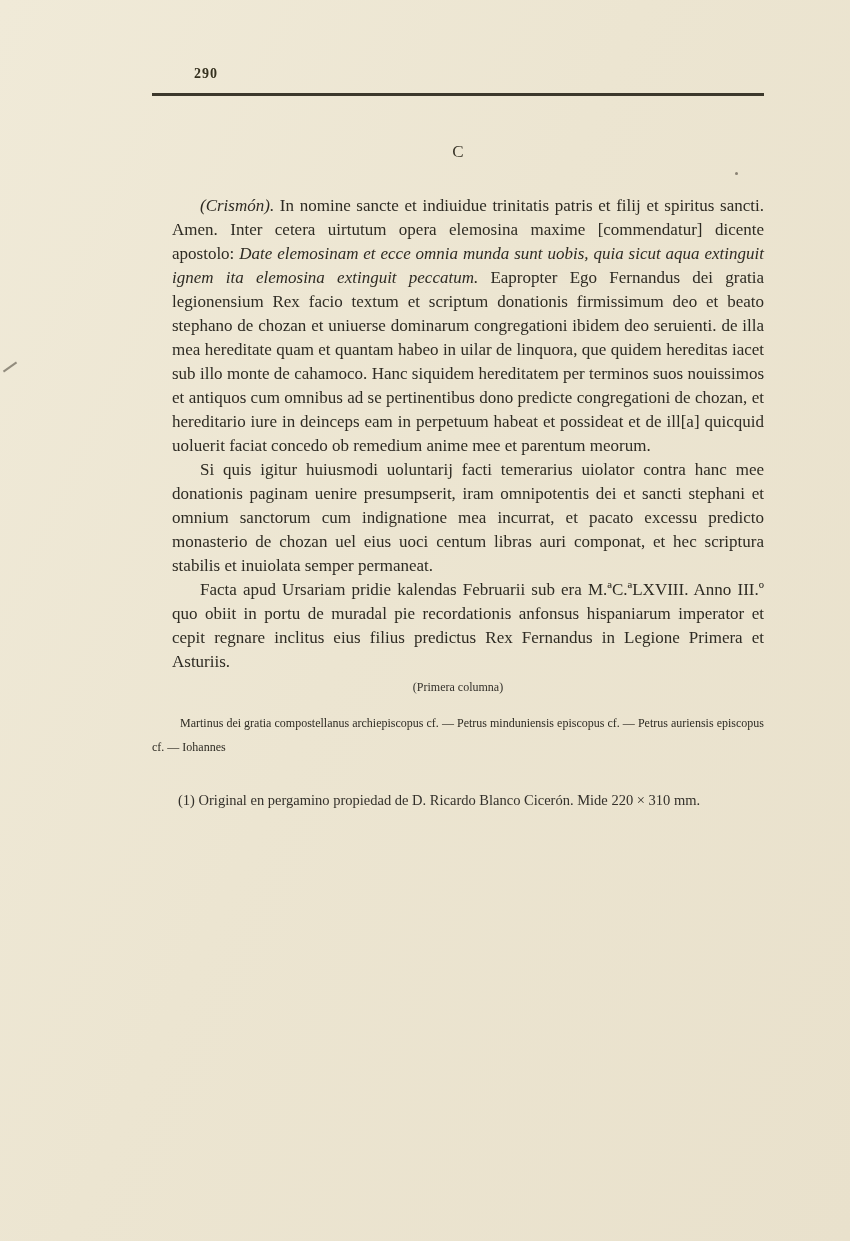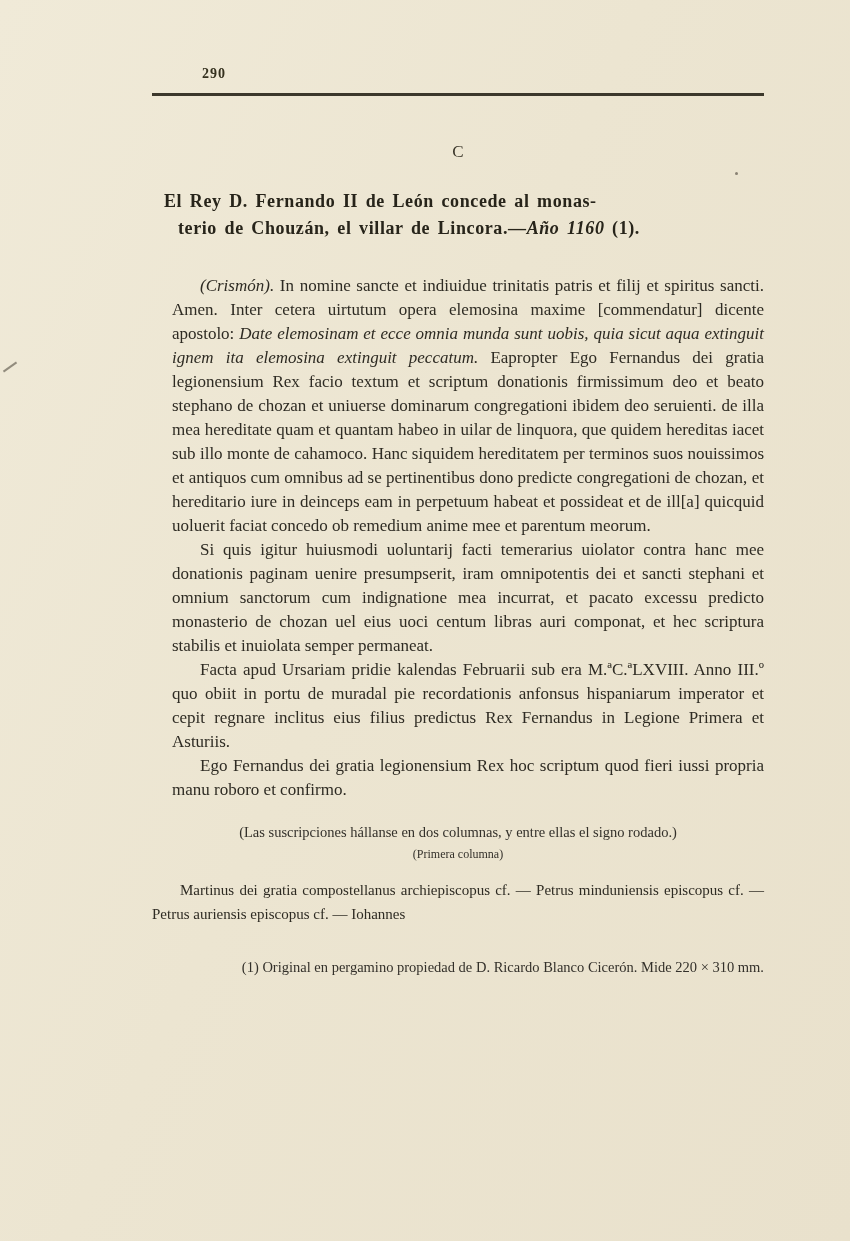--- a/index.html
+++ b/index.html
@@ -27,21 +27,21 @@
     top: 66px;
     width: 612px;
   }
   
   .header {
     position: relative;
     height: 22px;
   }
   .page-number {
     position: absolute;
-    left: 50px;
+    left: 42px;
     top: 0;
     font-size: 14px;
     font-weight: bold;
     letter-spacing: 1px;
     color: #35311f;
   }
   .journal-title {
     text-align: center;
     font-size: 13px;
     font-weight: bold;
@@ -98,31 +98,31 @@
     color: #33302a;
   }
   .column-label {
     margin-top: 6px;
     font-size: 12px;
     text-align: center;
     color: #33302a;
   }
   .first-column-par {
     margin-top: 16px;
-    font-size: 15px;
+    font-size: 12px;
     line-height: 24px;
     text-align: justify;
     text-indent: 28px;
   }
   
   .footnote {
     margin-top: 30px;
     font-size: 14.5px;
     line-height: 22px;
-    text-align: right;
+    text-align: left;
     text-indent: 26px;
     color: #33302a;
   }
   
   .artifact-slash {
     position: absolute;
     left: 2px;
     top: 366px;
     width: 16px;
     height: 2px;
@@ -149,33 +149,27 @@
 
   <div class="content">
 
     <div class="header">
       <span class="page-number">290</span>
     </div>
     <hr class="header-rule">
 
     <div class="section-letter">C</div>
 
-    <h2 class="doc-heading" style="margin:26px 0 0 0;">
-      <span class="h-line1">El Rey D. Fernando II de León concede al monas-</span>
-      <span class="h-line2"><span>terio de Chouzán, el villar de Lincora.—</span><i>Año 1160</i><span> (1).</span></span>
-    </h2>
 
     <div class="body-text">
       <p><i>(Crismón).</i><span>  In nomine sancte et indiuidue trinitatis patris et filij et spiritus sancti. Amen. Inter cetera uirtutum opera elemosina maxime [commendatur] dicente apostolo: </span><i>Date elemosinam et ecce omnia munda sunt uobis, quia sicut aqua extinguit ignem ita elemosina extinguit peccatum.</i><span> Eapropter Ego Fernandus dei gratia legionensium Rex facio textum et scriptum donationis firmissimum deo et beato stephano de chozan et uniuerse dominarum congregationi ibidem deo seruienti. de illa mea hereditate quam et quantam habeo in uilar de linquora, que quidem hereditas iacet sub illo monte de cahamoco. Hanc siquidem hereditatem per terminos suos nouissimos et antiquos cum omnibus ad se pertinentibus dono predicte congregationi de chozan, et hereditario iure in deinceps eam in perpetuum habeat et possideat et de ill[a] quicquid uoluerit faciat concedo ob remedium anime mee et parentum meorum.</span></p>
       <p>Si quis igitur huiusmodi uoluntarij facti temerarius uiolator contra hanc mee donationis paginam uenire presumpserit, iram omnipotentis dei et sancti stephani et omnium sanctorum cum indignatione mea incurrat, et pacato excessu predicto monasterio de chozan uel eius uoci centum libras auri componat, et hec scriptura stabilis et inuiolata semper permaneat.</p>
       <p>Facta apud Ursariam pridie kalendas Februarii sub era M.ªC.ªLXVIII. Anno III.º quo obiit in portu de muradal pie recordationis anfonsus hispaniarum imperator et cepit regnare inclitus eius filius predictus Rex Fernandus in Legione Primera et Asturiis.</p>
-      <p>Ego Fernandus dei gratia legionensium Rex hoc scriptum quod fieri iussi propria manu roboro et confirmo.</p>
     </div>
 
-    <div class="center-note">(Las suscripciones hállanse en dos columnas, y entre ellas el signo rodado.)</div>
 
     <div class="column-label">(Primera columna)</div>
 
     <p class="first-column-par">Martinus dei gratia compostellanus archiepiscopus cf. — Petrus minduniensis episcopus cf. — Petrus auriensis episcopus cf. — Iohannes</p>
 
     <p class="footnote"><span>(1)</span><span>  Original en pergamino propiedad de D. Ricardo Blanco Cicerón. Mide 220 × 310 mm.</span></p>
 
   </div>
 </div>
 

